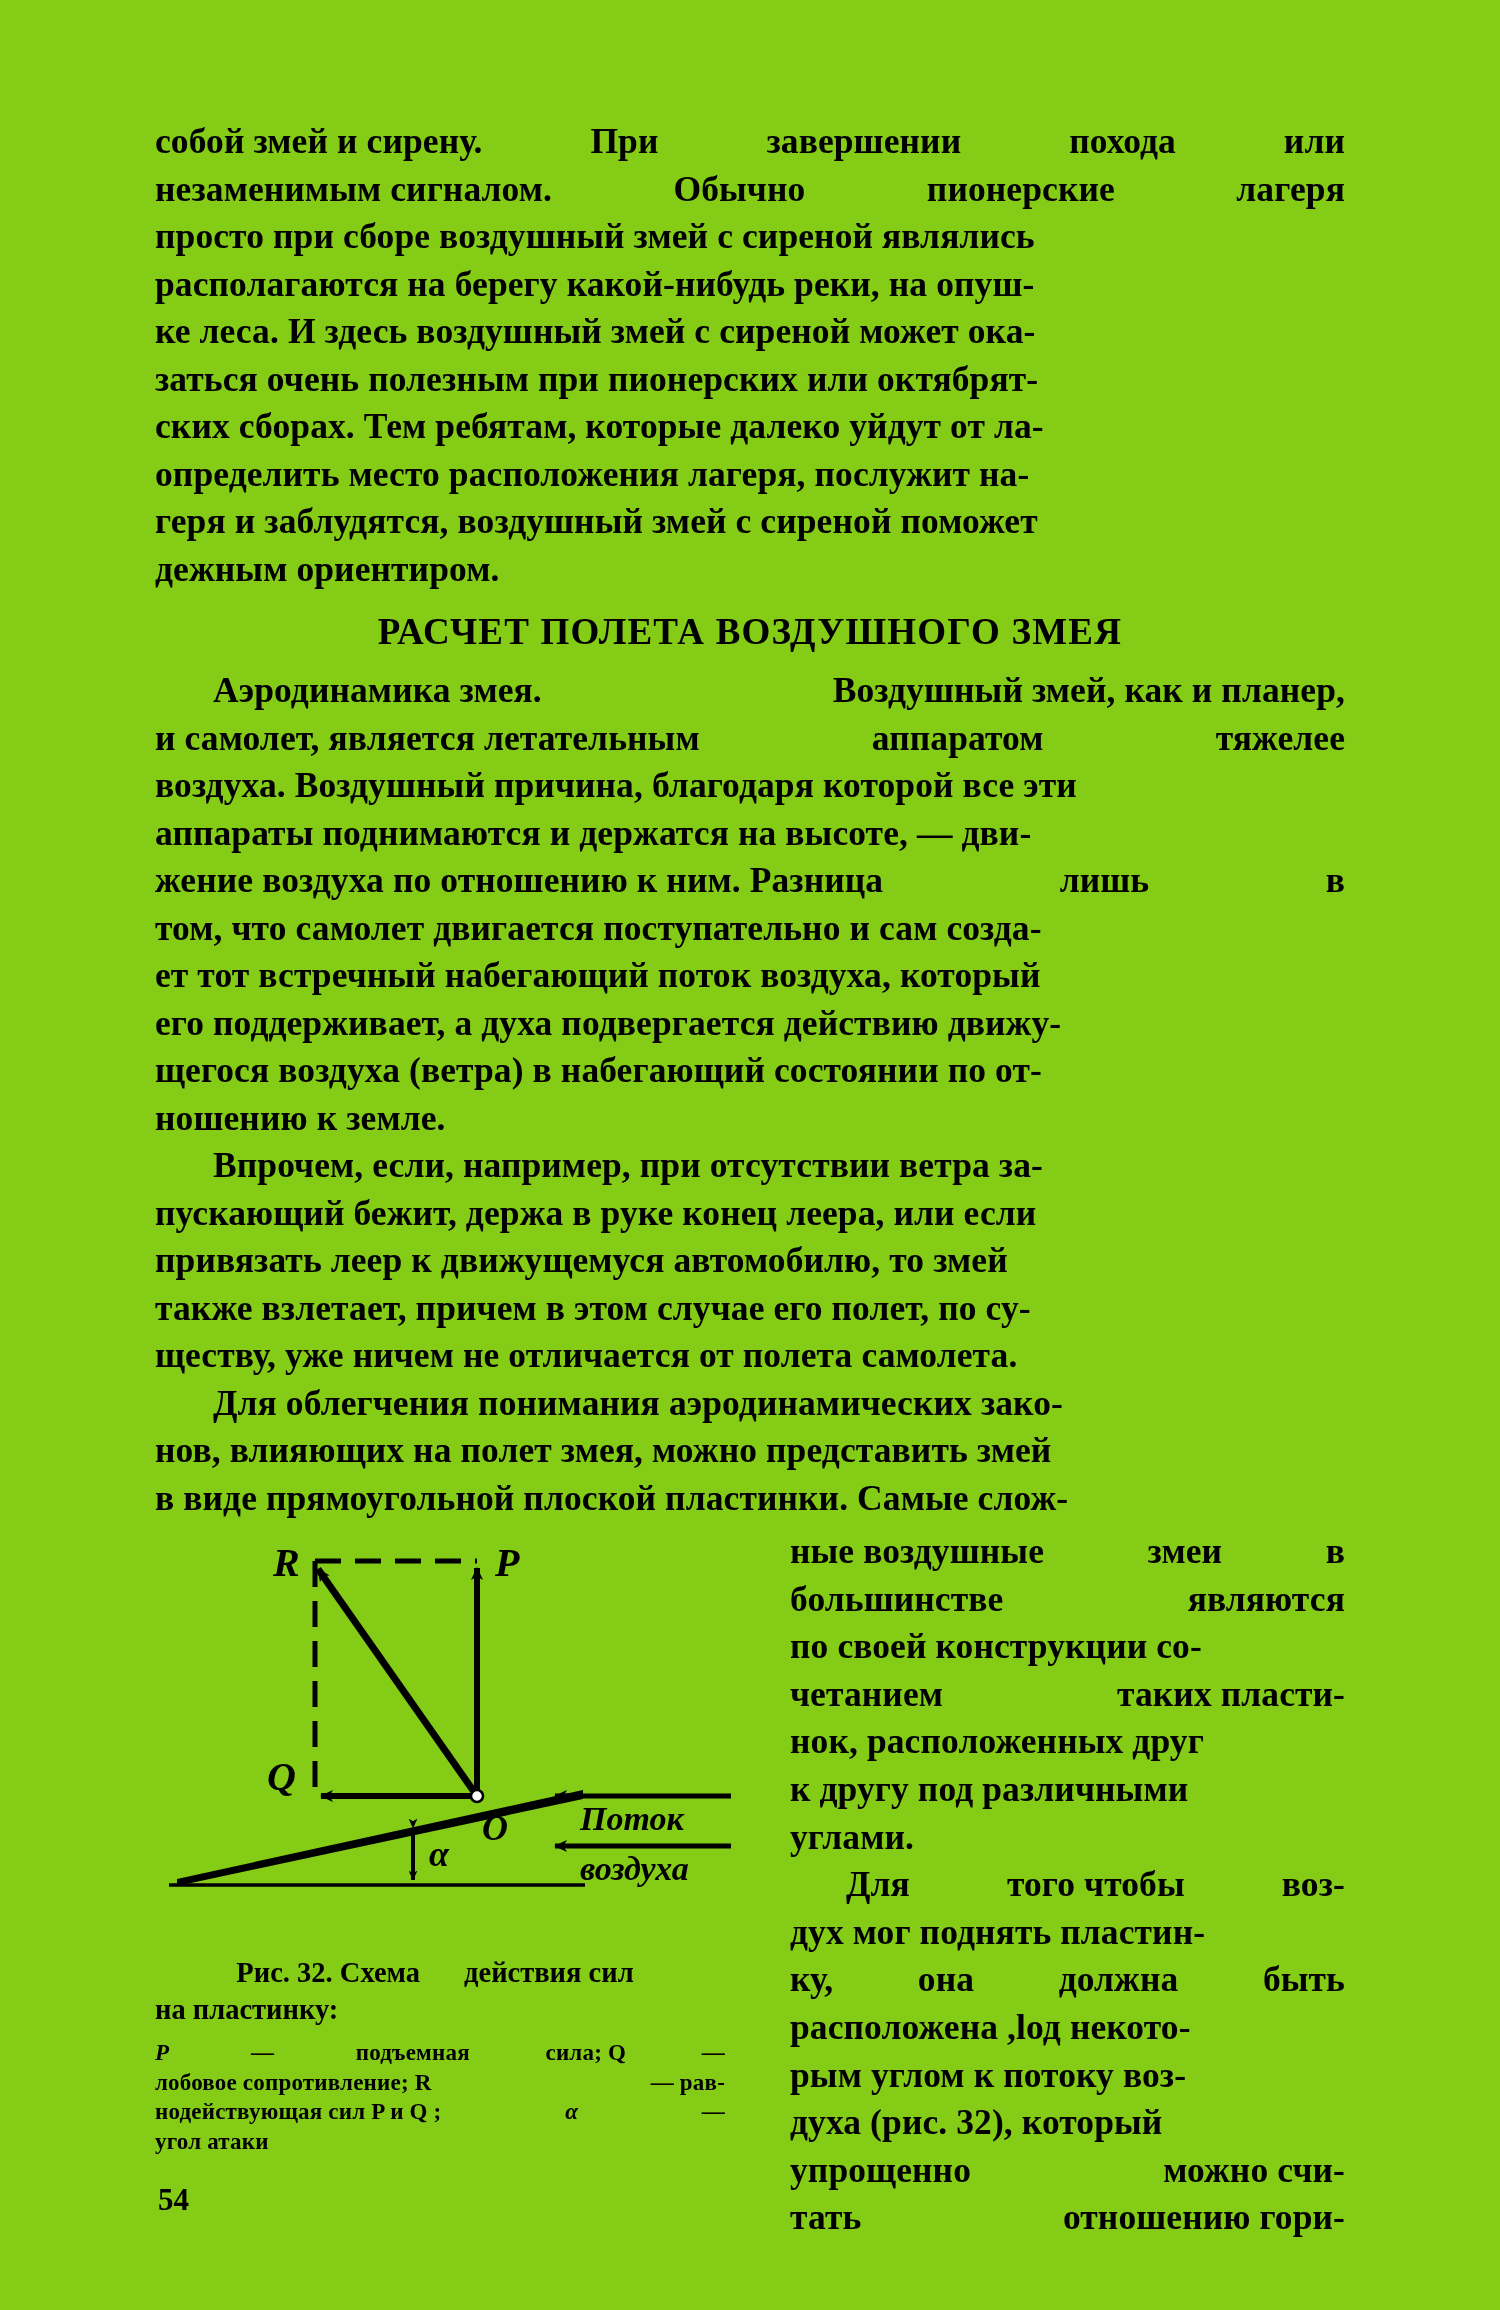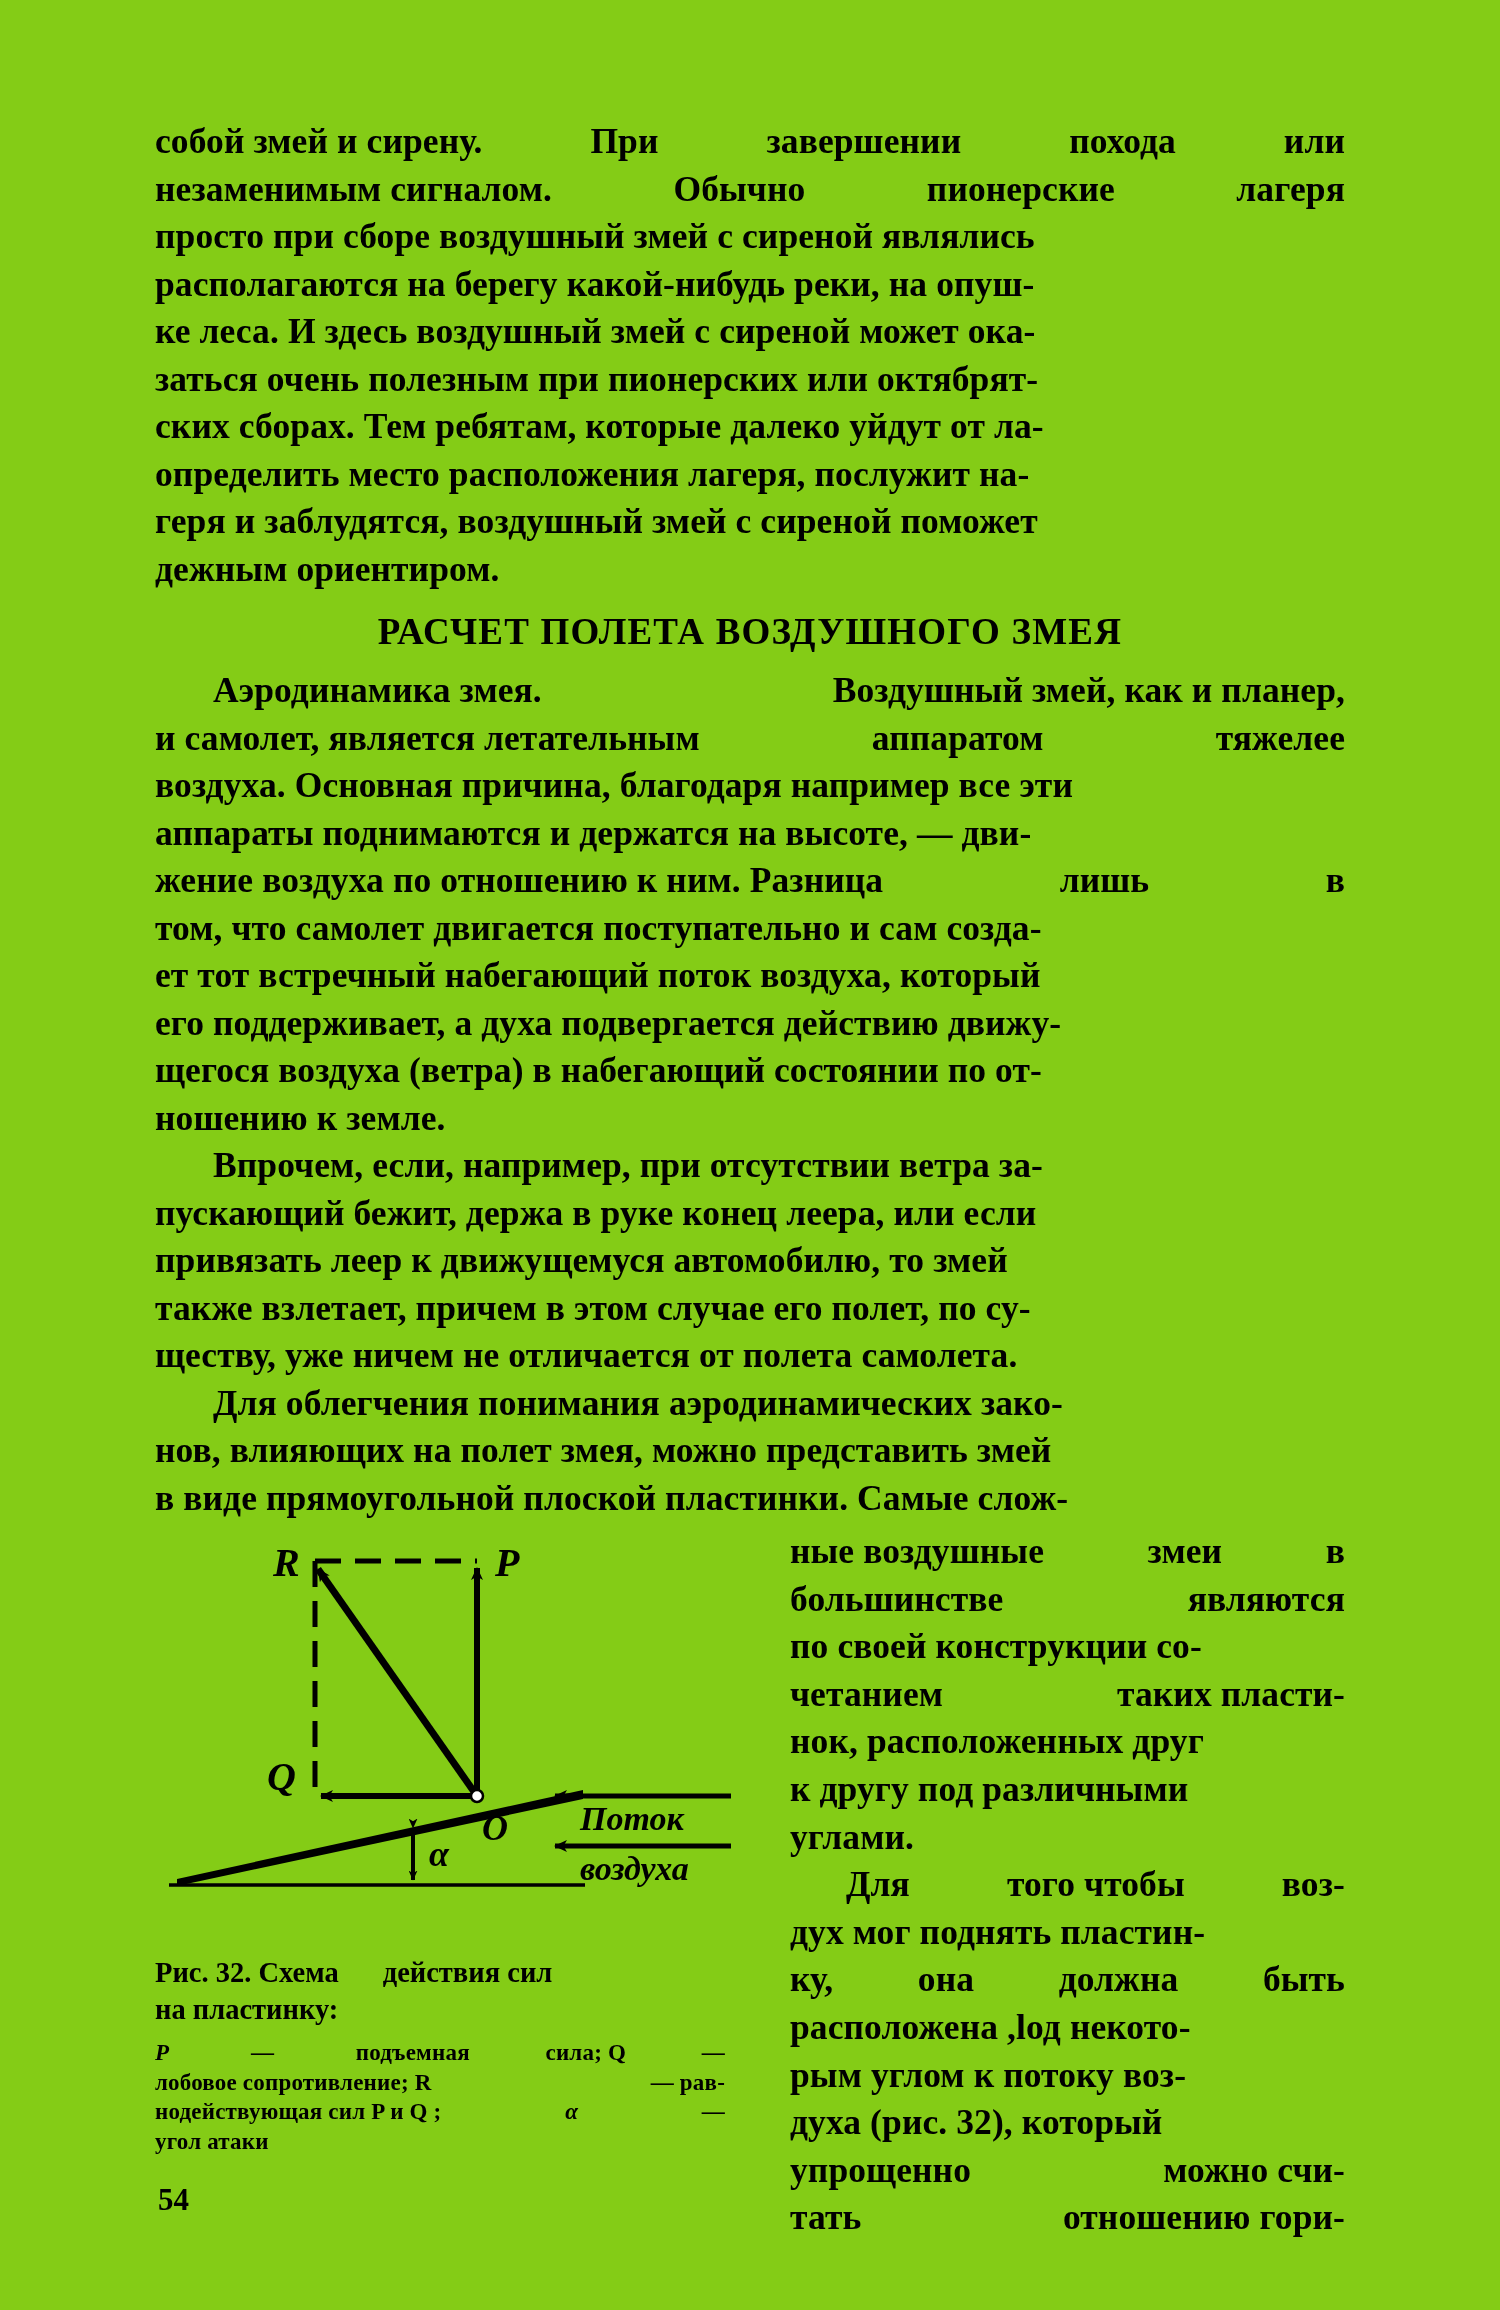--- a/index.html
+++ b/index.html
@@ -94,21 +94,21 @@
   .figure-wrap svg { display: block; }
 
   .fig-caption {
     font-size: 28.5px;
     line-height: 37px;
     font-weight: 600;
     margin-top: 6px;
     width: 560px;
   }
   .fig-caption .ln { display: block; white-space: nowrap; }
-  .fig-caption .ln.just { display: flex; justify-content: flex-start; gap: 44px; }
+  .fig-caption .ln.just { display: flex; justify-content: center; gap: 44px; }
   .fig-caption .ln.just > span { white-space: pre; }
 
   .fig-legend {
     font-size: 23px;
     line-height: 29.5px;
     font-weight: 600;
     margin-top: 10px;
     width: 570px;
     letter-spacing: 0.2px;
   }
@@ -164,21 +164,21 @@
     <div class="para">
       <span class="ln just">
         <span><span class="indent"></span><span class="run-in-head">Аэродинамика змея.</span></span>
         <span>Воздушный змей, как и планер,</span>
       </span>
       <span class="ln just">
         <span>и самолет, является летательным</span>
         <span>аппаратом</span>
         <span>тяжелее</span>
       </span>
-      <span class="ln">воздуха. Основная причина, благодаря например все эти</span>
+      <span class="ln">воздуха. Воздушный причина, благодаря которой все эти</span>
       <span class="ln">аппараты поднимаются и держатся на высоте, — дви-</span>
       <span class="ln just">
         <span>жение воздуха по отношению к ним. Разница</span>
         <span>лишь</span>
         <span>в</span>
       </span>
       <span class="ln">том, что самолет двигается поступательно и сам созда-</span>
       <span class="ln">ет тот встречный набегающий поток воздуха, который</span>
       <span class="ln">его поддерживает, а духа подвергается действию движу-</span>
       <span class="ln">щегося воздуха (ветра) в набегающий состоянии по от-</span>

